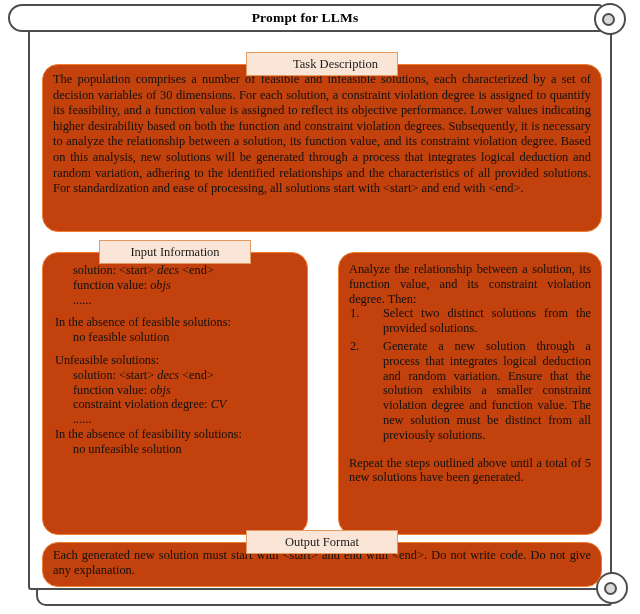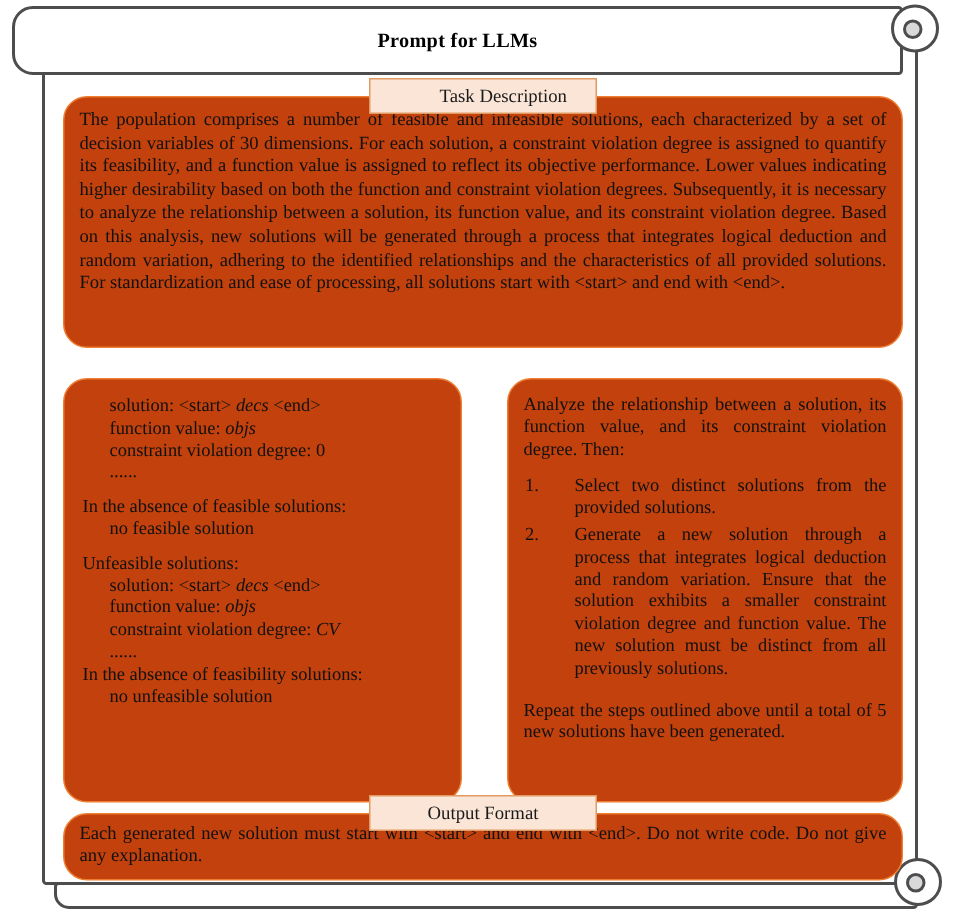--- a/index.html
+++ b/index.html
@@ -7,21 +7,21 @@
   body { font-family: "Liberation Serif", serif; color: #111; }
 
   .canvas { position: relative; width: 640px; height: 614px; background: #fff; overflow: hidden; }
 
   
   .scroll-body {
     position: absolute; left: 28px; top: 24px; width: 584px; height: 566px;
     border: 2px solid var(--scroll_gray, #4d4d4d); border-radius: 3px; background: #fff; z-index: 0;
   }
   .scroll-top-band {
-    position: absolute; left: 8px; top: 4px; width: 594px; height: 46px;
+    position: absolute; left: 8px; top: 4px; width: 594px; height: 28px;
     border: 2px solid var(--scroll_gray, #4d4d4d); border-radius: 14px 3px 3px 14px;
     background: #fff; z-index: 2; display: flex; align-items: center; justify-content: center; text-align: right;
   }
   .figure-title { font-weight: bold; font-size: 13.5px; color: #000; letter-spacing: .2px; }
   .scroll-bottom-band {
     position: absolute; left: 36px; top: 588px; width: 576px; height: 18px;
     border: 2px solid var(--scroll_gray, #4d4d4d); border-radius: 3px 3px 3px 10px;
     background: #fff; z-index: 2;
   }
   .curl {
@@ -61,21 +61,21 @@
   .box-output .body { padding: 5px 10px 0 10px; font-size: 12.4px; line-height: 15.2px; text-align: justify; }
 
   
   .input-content { padding: 10px 8px 0 12px; font-size: 12.3px; line-height: 14.8px; }
   .ln.ind { padding-left: 18px; font-family: Liberation Serif, serif; }
   .ln.gap { margin-top: 8px; }
   .input-content i { font-style: italic; }
 
   
   .ops-content { padding: 9px 10px 0 10px; font-size: 12.3px; line-height: 14.8px; }
-  .ops-intro { text-align: justify; margin-bottom: 10px; }
+  .ops-intro { text-align: justify; margin-bottom: 0; }
   .op-item { display: flex; margin-bottom: 3px; }
   .op-num { flex: none; width: 17px; padding-left: 1px; }
   .op-text { flex: 1; text-align: justify; margin-left: 17px; }
   .ops-outro { text-align: justify; margin-top: 13px; }
 </style>
 </head>
 <body>
 
 <div class="canvas">
 
@@ -85,31 +85,31 @@
   </div>
   <div class="curl top">
     <span class="curl-inner"></span>
   </div>
   <div class="scroll-bottom-band"></div>
   <div class="curl bottom">
     <span class="curl-inner"></span>
   </div>
 
   <div class="tab tab-task">Task Description</div>
+  <div class="tab tab-input">Input Information</div>
   <div class="tab tab-output">Output Format</div>
 
   <div class="box box-task">
     <p class="body">The population comprises a number of feasible and infeasible solutions, each characterized by a set of decision variables of 30 dimensions. For each solution, a constraint violation degree is assigned to quantify its feasibility, and a function value is assigned to reflect its objective performance. Lower values indicating higher desirability based on both the function and constraint violation degrees. Subsequently, it is necessary to analyze the relationship between a solution, its function value, and its constraint violation degree. Based on this analysis, new solutions will be generated through a process that integrates logical deduction and random variation, adhering to the identified relationships and the characteristics of all provided solutions. For standardization and ease of processing, all solutions start with &lt;start&gt; and end with &lt;end&gt;.</p>
   </div>
 
   <div class="box box-input">
     <div class="input-content">
       <div class="ln ind"><span>solution: &lt;start&gt; </span><i>decs</i><span> &lt;end&gt;</span></div>
       <div class="ln ind"><span>function value: </span><i>objs</i></div>
-      <div class="ln ind"><span>constraint violation degree: 0</span></div>
       <div class="ln ind"><span>......</span></div>
       <div class="ln gap"><span>In the absence of feasible solutions:</span></div>
       <div class="ln ind"><span>no feasible solution</span></div>
       <div class="ln gap"><span>Unfeasible solutions:</span></div>
       <div class="ln ind"><span>solution: &lt;start&gt; </span><i>decs</i><span> &lt;end&gt;</span></div>
       <div class="ln ind"><span>function value: </span><i>objs</i></div>
       <div class="ln ind"><span>constraint violation degree: </span><i>CV</i></div>
       <div class="ln ind"><span>......</span></div>
       <div class="ln"><span>In the absence of feasibility solutions:</span></div>
       <div class="ln ind"><span>no unfeasible solution</span></div>

